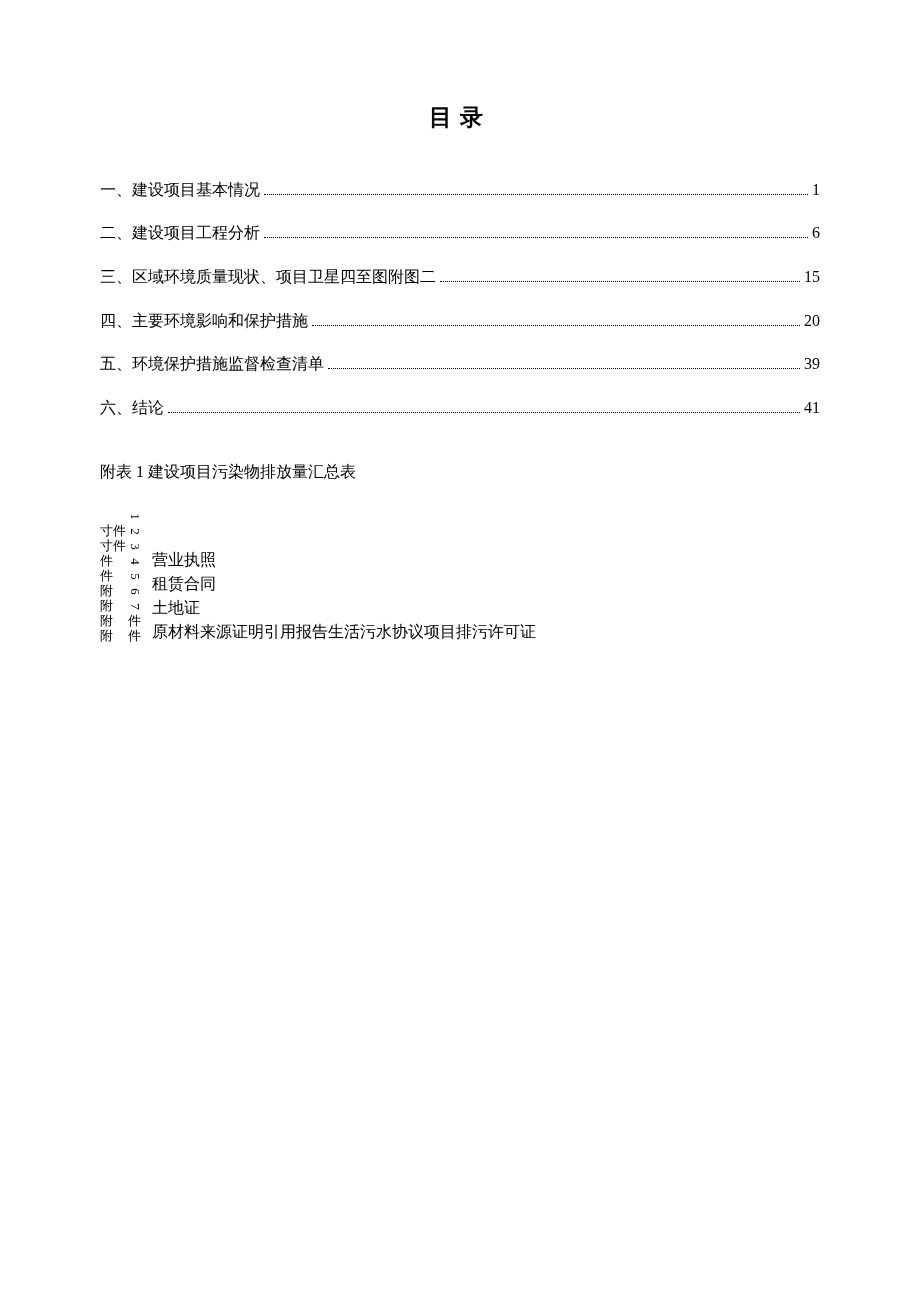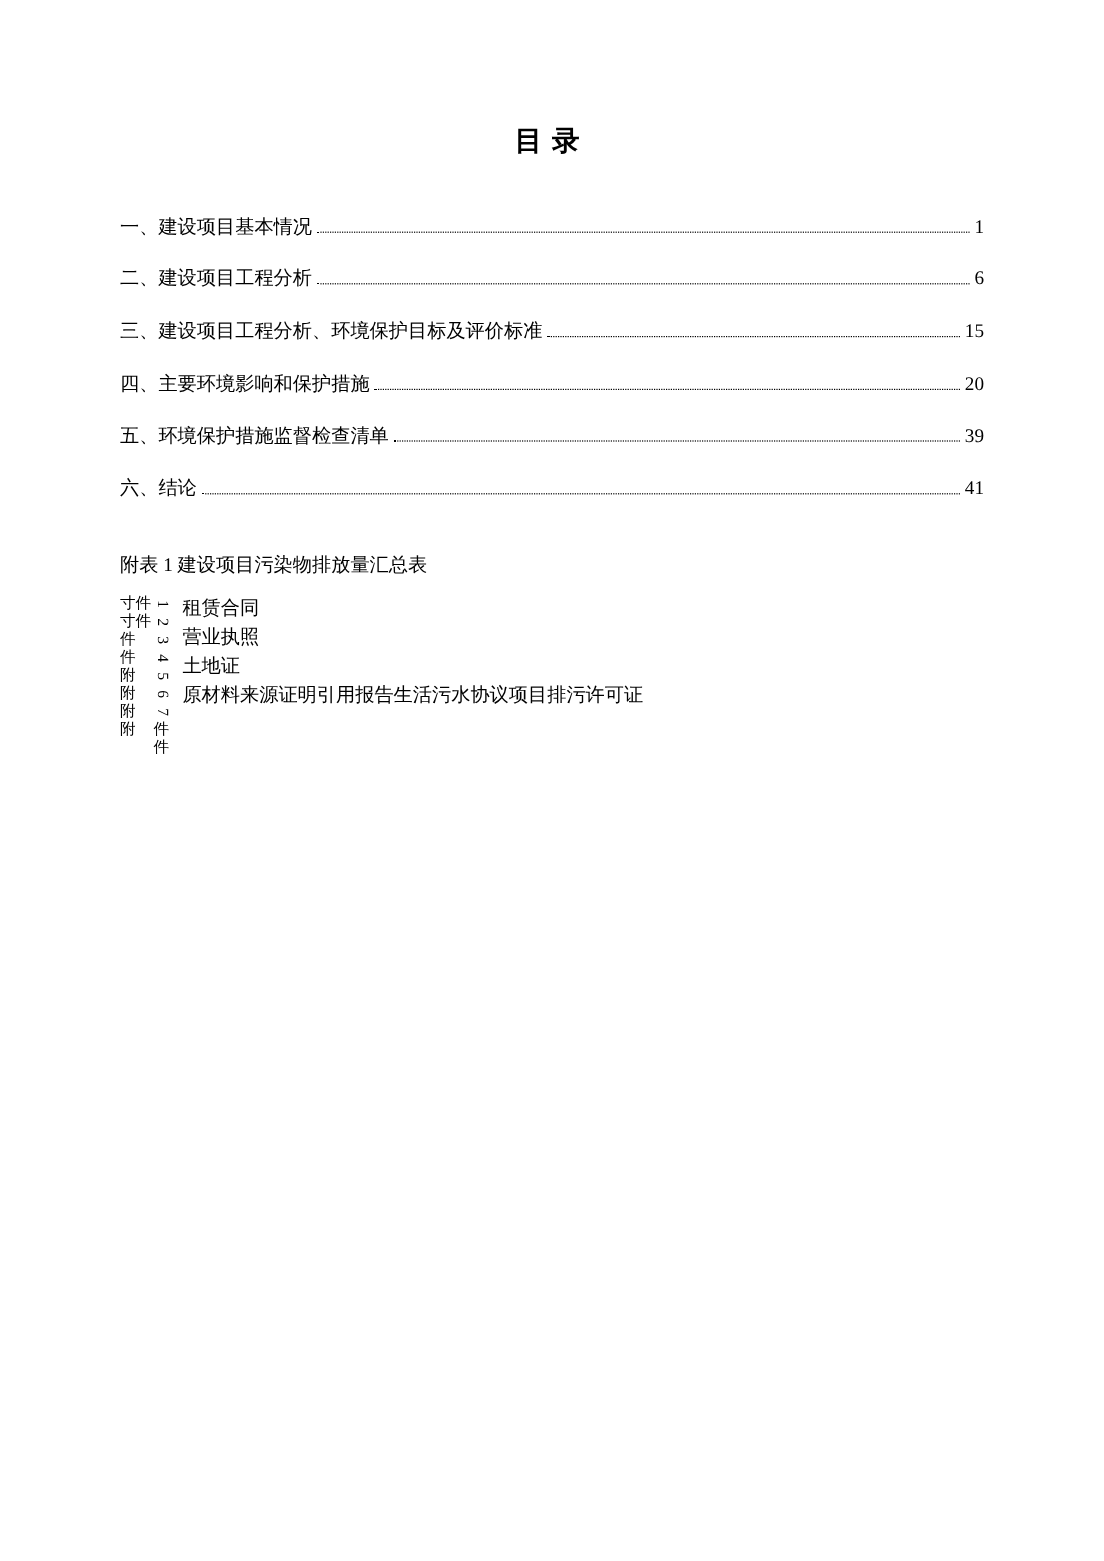--- a/index.html
+++ b/index.html
@@ -51,22 +51,22 @@
       line-height: 1.5;
     }
     .appendix-row {
       margin-bottom: 0;
     }
     .appendix-block {
       margin-top: 15px;
     }
     .attachments-wrap {
       display: flex;
-      margin-top: 12px;
-      align-items: flex-start;
+      margin-top: 25px;
+      align-items: flex-end;
       font-family: Liberation Serif, serif;
     }
     .attachments-col1 {
       display: flex;
       flex-direction: column;
       font-size: 13px;
       line-height: 1.15;
       margin-right: 2px;
     }
     .attachments-col2 {
@@ -99,21 +99,21 @@
     <span class="toc-label">一、建设项目基本情况</span>
     <span class="toc-dots"></span>
     <span class="toc-page">1</span>
   </div>
   <div class="toc-item">
     <span class="toc-label">二、建设项目工程分析</span>
     <span class="toc-dots"></span>
     <span class="toc-page">6</span>
   </div>
   <div class="toc-item">
-    <span class="toc-label">三、建设项目工程分析、环境保护目标及评价标准</span>
+    <span class="toc-label">三、区域环境质量现状、项目卫星四至图附图二</span>
     <span class="toc-dots"></span>
     <span class="toc-page">15</span>
   </div>
   <div class="toc-item">
     <span class="toc-label">四、主要环境影响和保护措施</span>
     <span class="toc-dots"></span>
     <span class="toc-page">20</span>
   </div>
   <div class="toc-item">
     <span class="toc-label">五、环境保护措施监督检查清单</span>
@@ -147,19 +147,19 @@
       <span class="rotated-num">2</span>
       <span class="rotated-num">3</span>
       <span class="rotated-num">4</span>
       <span class="rotated-num">5</span>
       <span class="rotated-num">6</span>
       <span class="rotated-num">7</span>
       <span>件</span>
       <span>件</span>
     </div>
     <div class="attachments-content">
+      <span>营业执照</span>
       <span>租赁合同</span>
-      <span>营业执照</span>
       <span>土地证</span>
       <span>原材料来源证明引用报告生活污水协议项目排污许可证</span>
     </div>
   </div>
 </div>
 
 </body></html>

